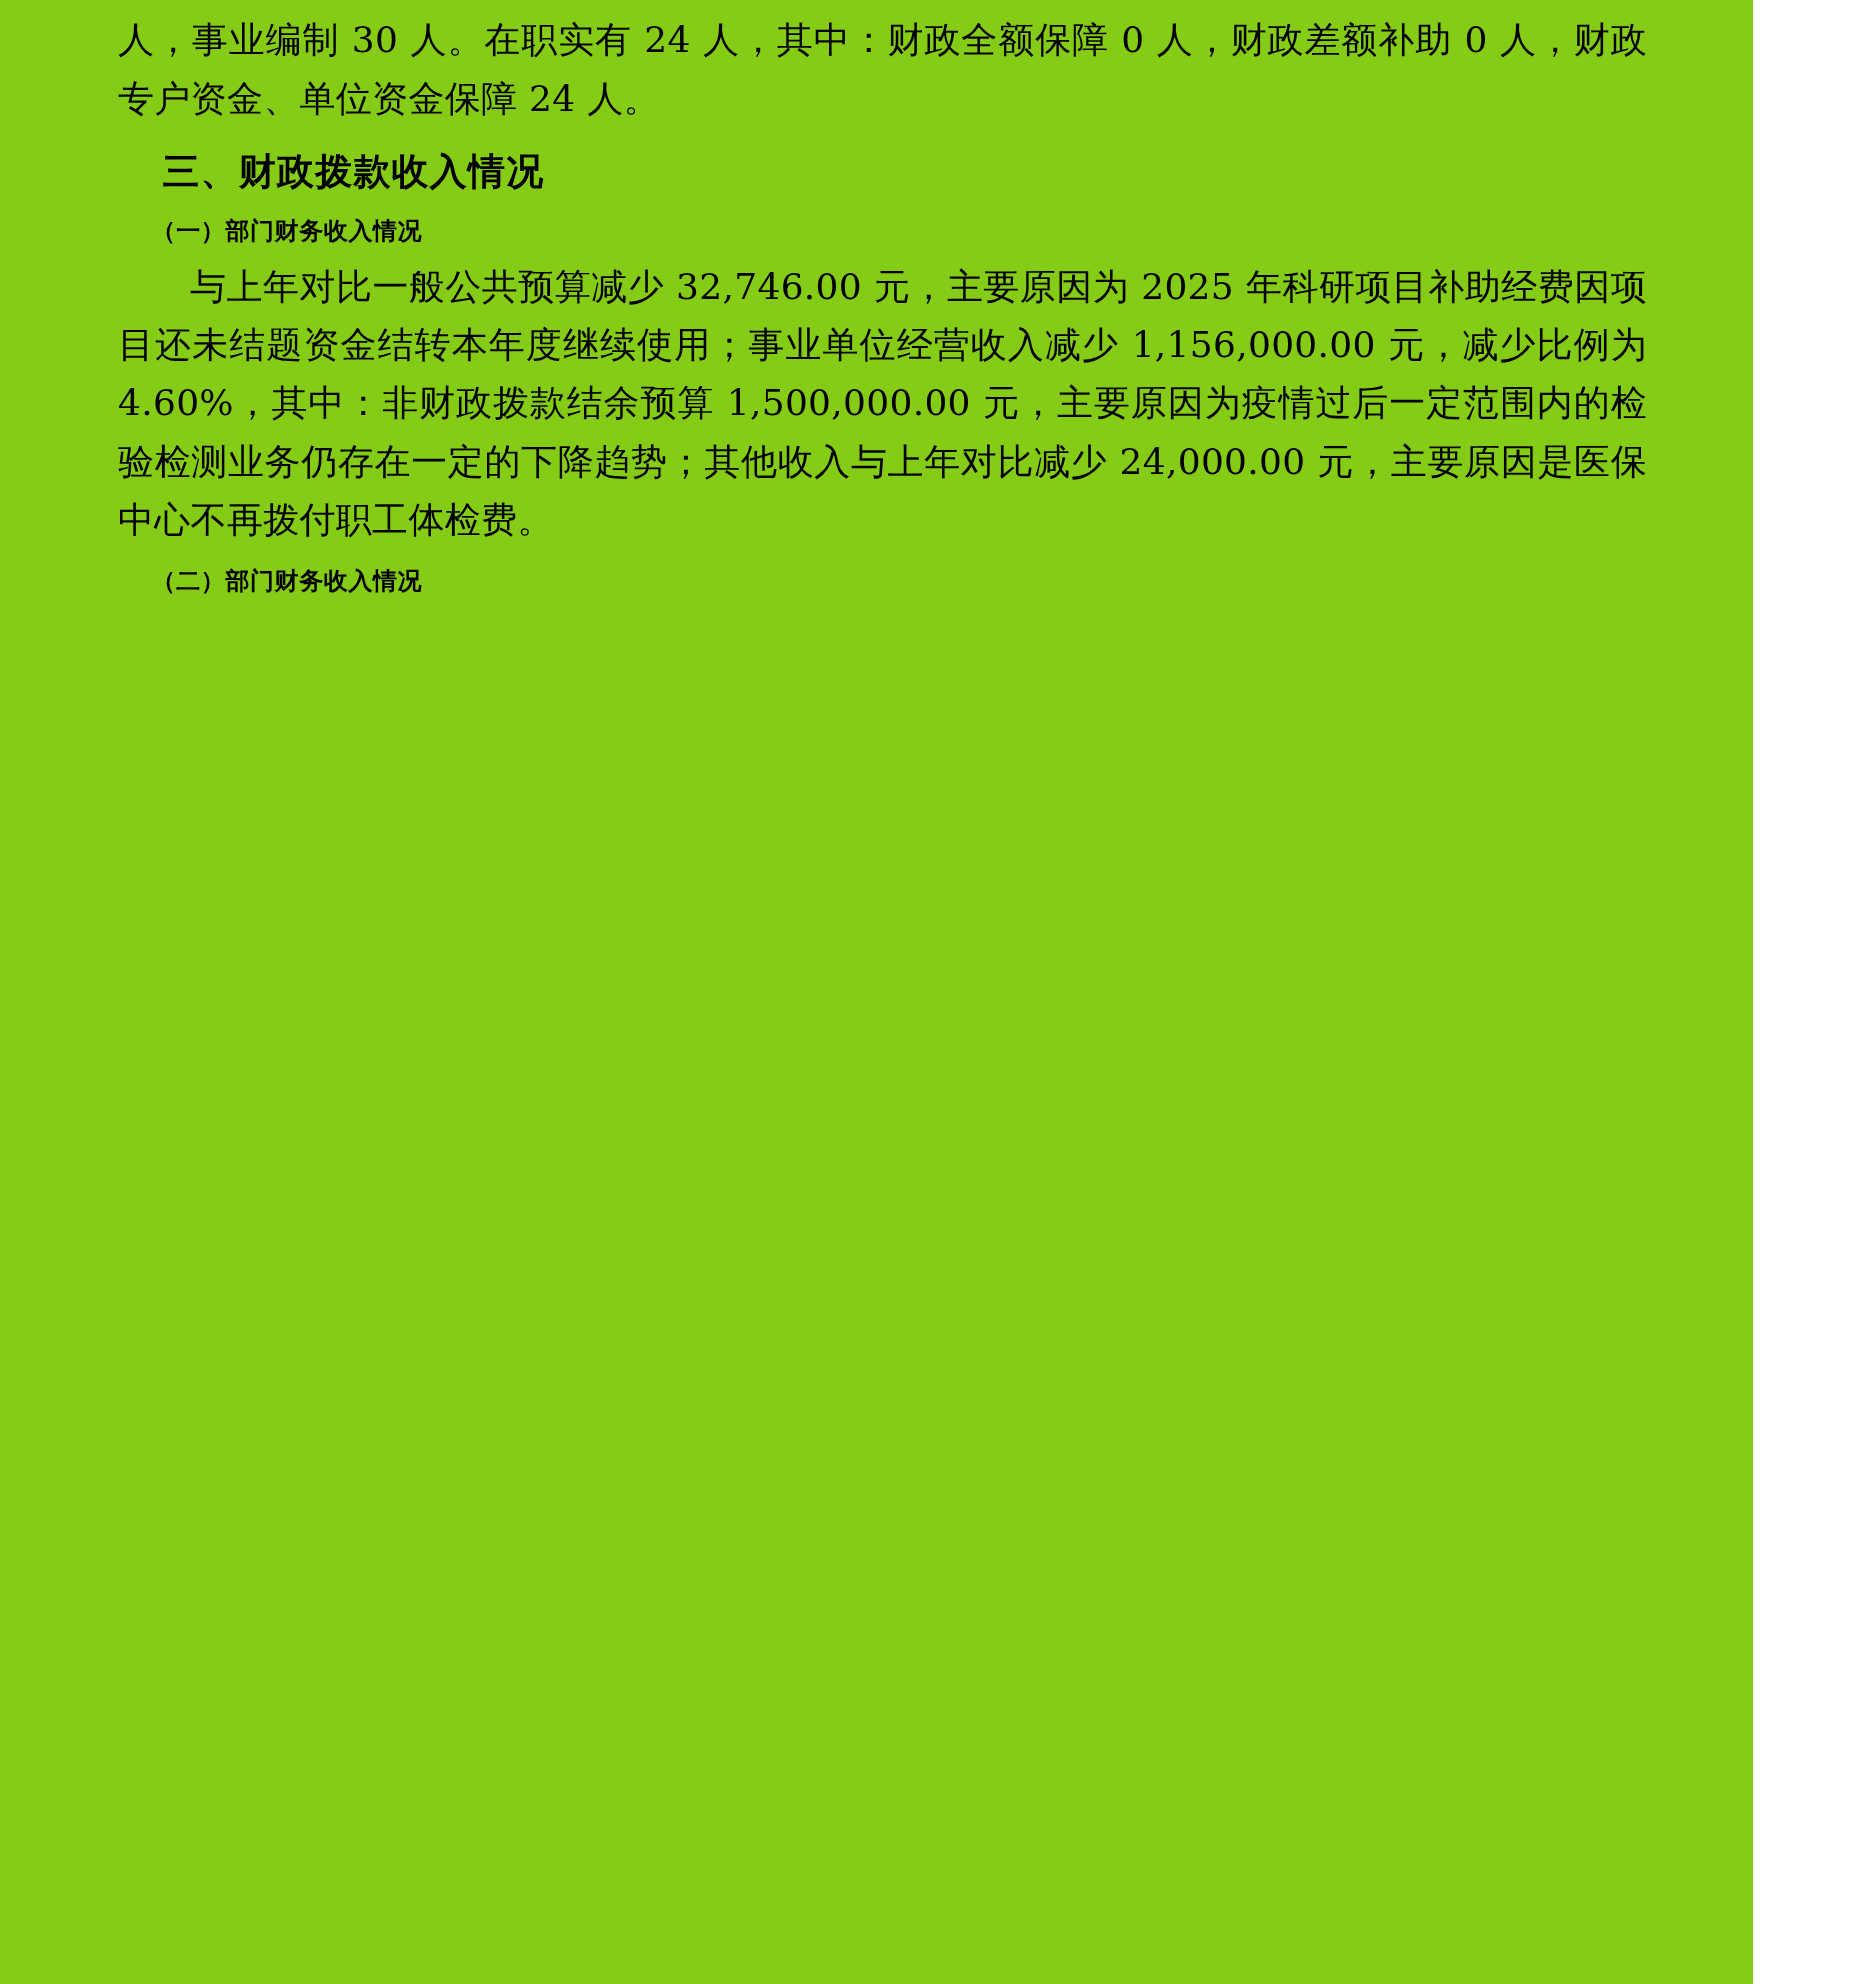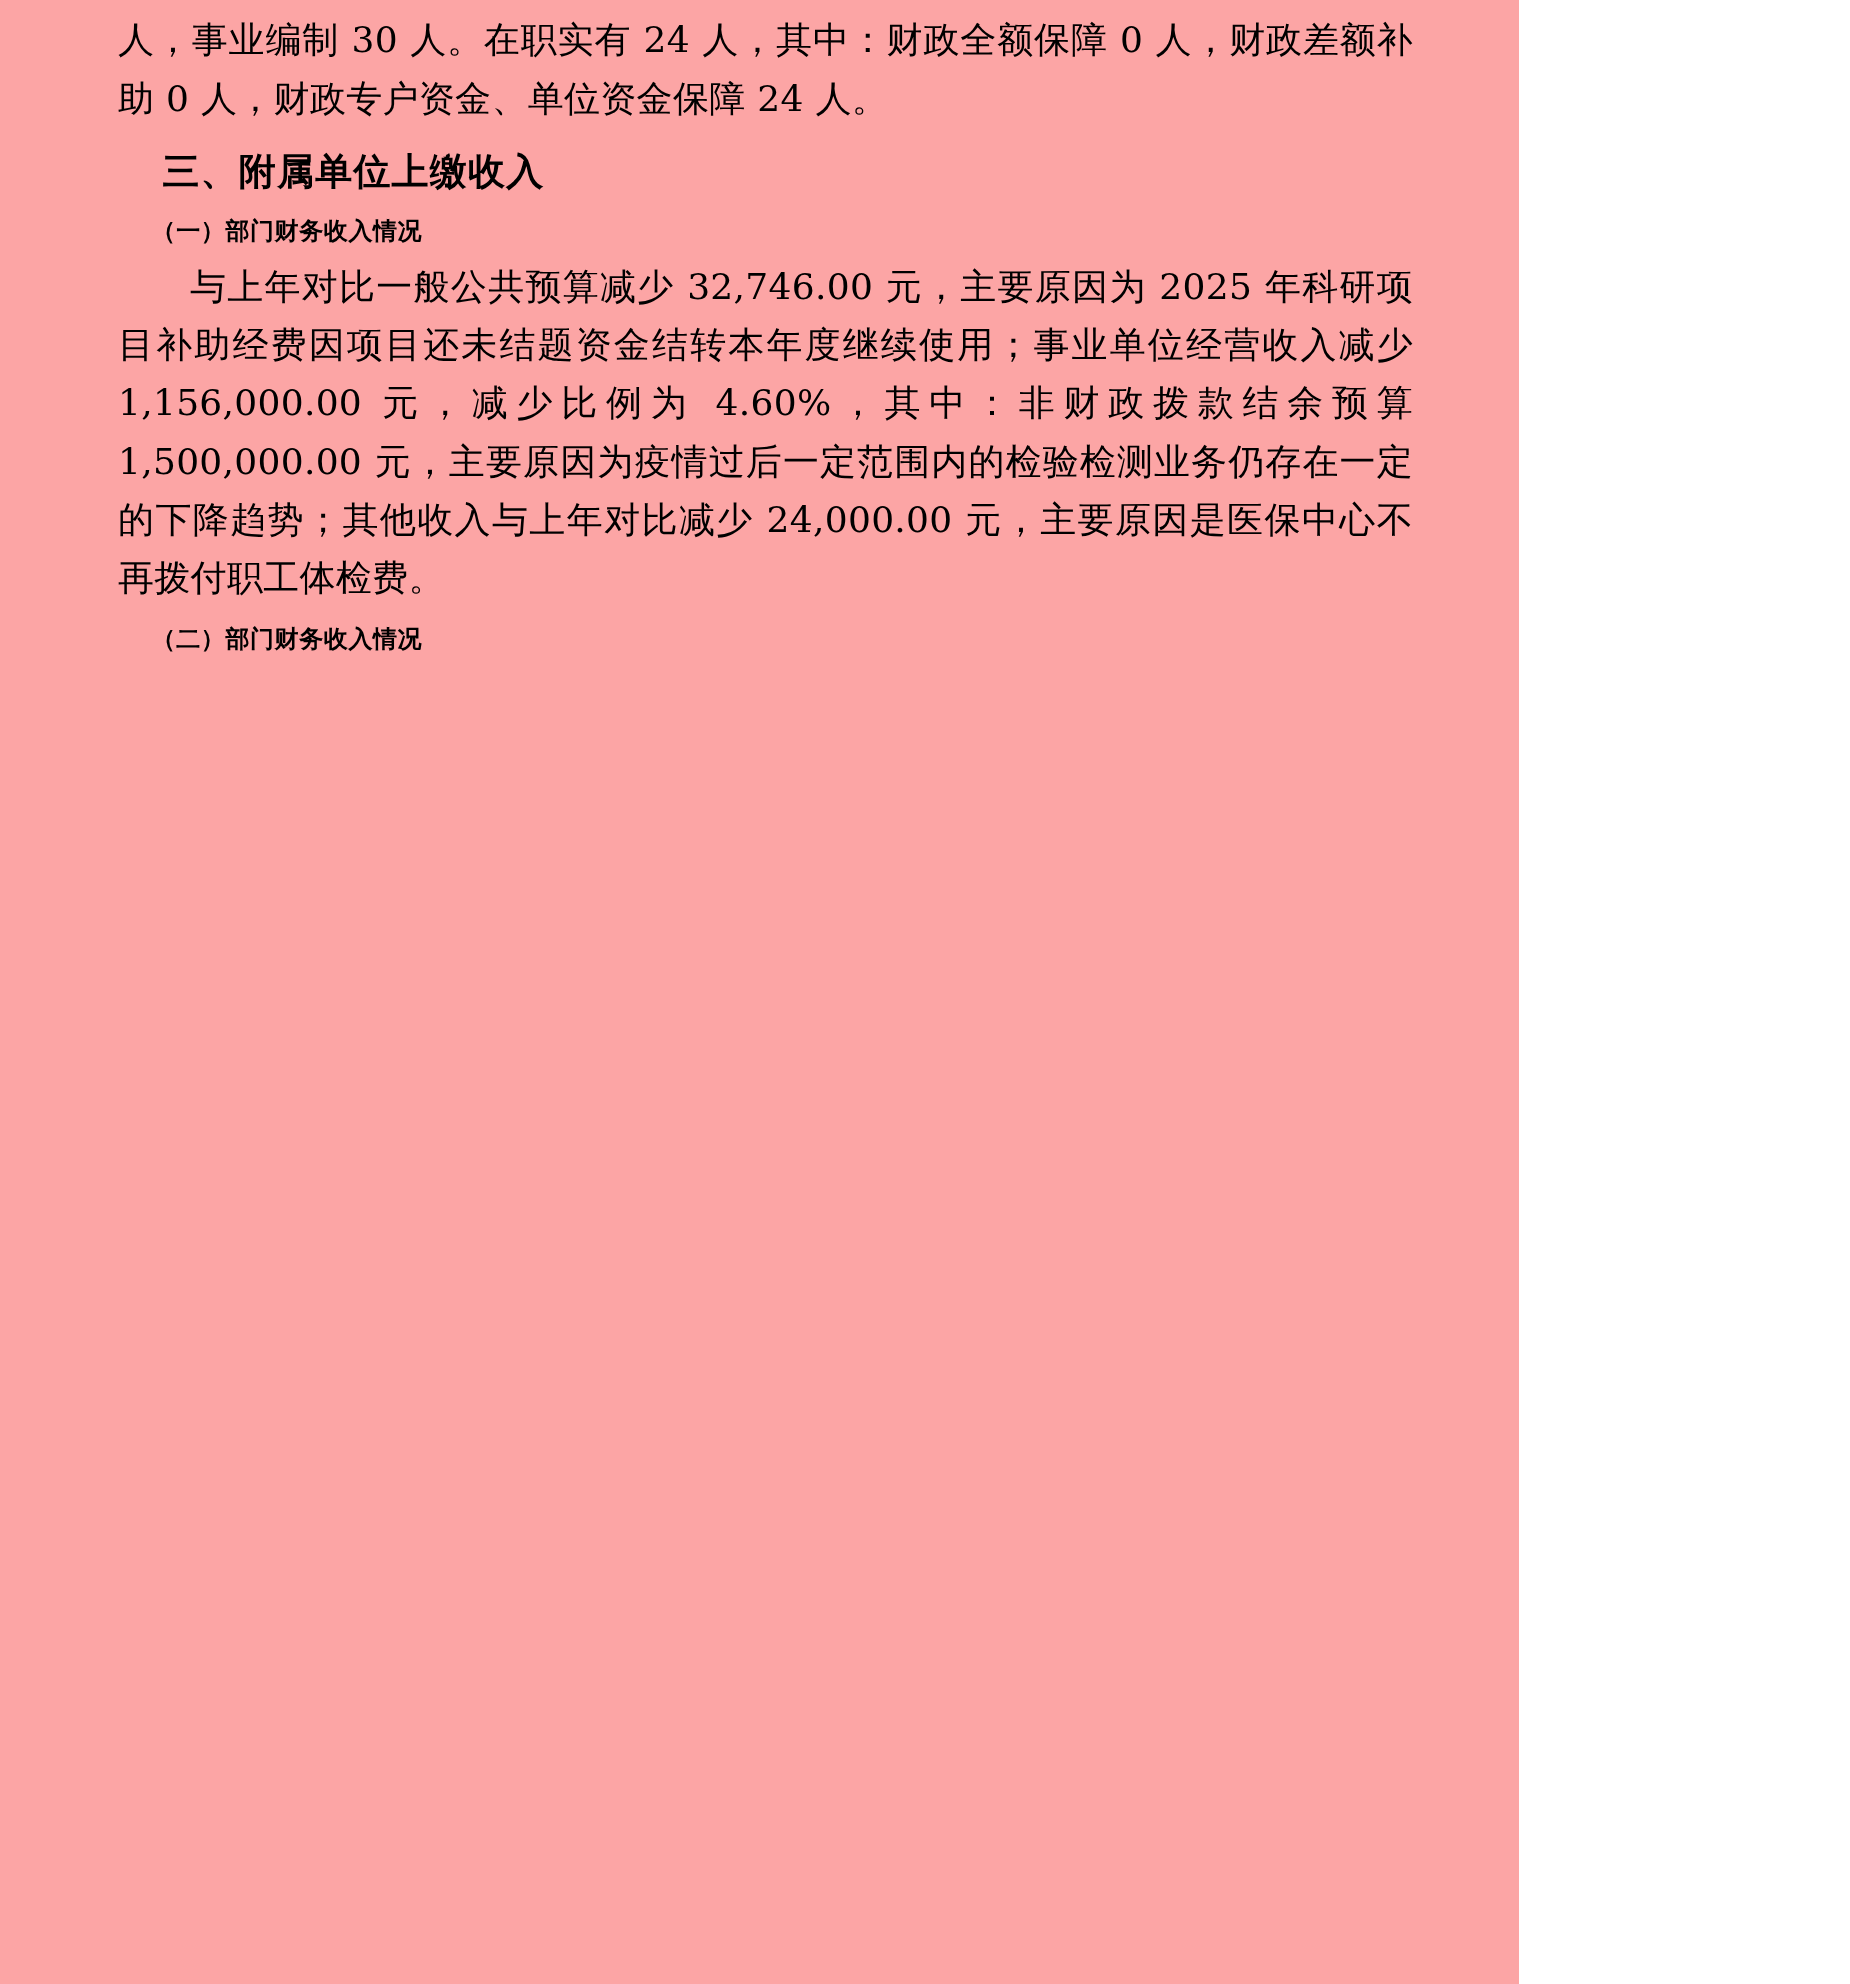--- a/index.html
+++ b/index.html
@@ -5,25 +5,25 @@
   html, body {
     margin: 0;
     padding: 0;
     background: #ffffff;
   }
   body {
     font-family: "DejaVu Serif", "Liberation Serif", serif;
     color: #000000;
   }
   .page {
-    width: 1519px;
+    width: 1753px;
     min-height: 1985px;
     box-sizing: border-box;
     padding: 11.2px 106px 0 118px;
-    background: #fca5a5;
+    background: #84cc16;
     position: relative;
   }
   .doc {
     font-size: 36px;
     line-height: 1.62;
     letter-spacing: 0.3px;
   }
   p {
     margin: 0 0 8.7px 0;
     text-align: justify;
@@ -56,21 +56,21 @@
 </head>
 <body>
 
 <div class="page">
   <div class="doc">
 
     <p class="noindent">人，事业编制 30 人。在职实有 24 人，其中：财政全额保障 0 人，财政差额补助 0 人，财政专户资金、单位资金保障 24 人。</p>
 
 
 
-    <h2 class="section">三、附属单位上缴收入</h2>
+    <h2 class="section">三、财政拨款收入情况</h2>
 
     <h3 class="subsection">（一）部门财务收入情况</h3>
 
 
     <p class="indent">与上年对比一般公共预算减少 32,746.00 元，主要原因为 2025 年科研项目补助经费因项目还未结题资金结转本年度继续使用；事业单位经营收入减少 1,156,000.00 元，减少比例为 4.60%，其中：非财政拨款结余预算 1,500,000.00 元，主要原因为疫情过后一定范围内的检验检测业务仍存在一定的下降趋势；其他收入与上年对比减少 24,000.00 元，主要原因是医保中心不再拨付职工体检费。</p>
 
     <h3 class="subsection">（二）部门财务收入情况</h3>
 
 
   </div>

